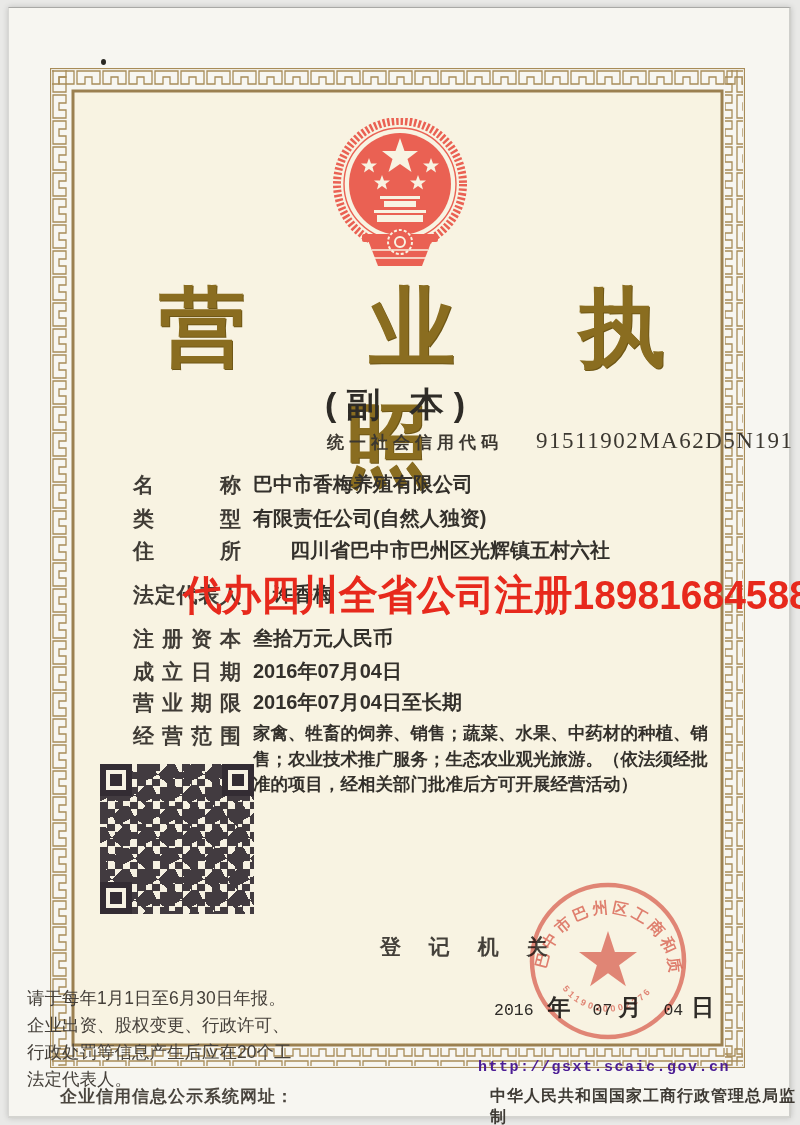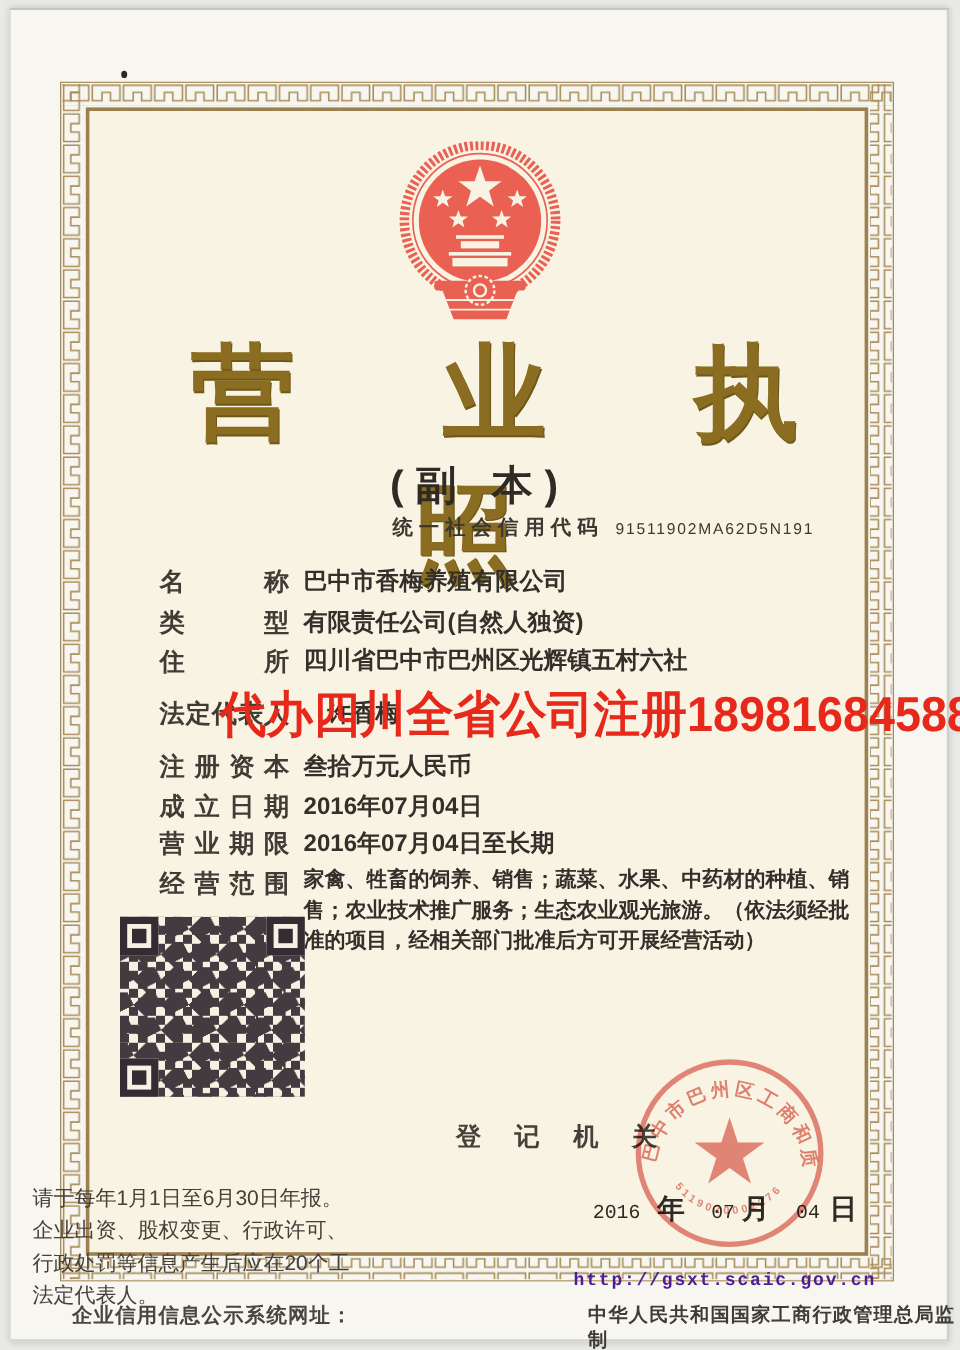--- a/index.html
+++ b/index.html
@@ -24,24 +24,24 @@
     font-size:86px;font-weight:900;color:#8a6d20;
     letter-spacing:50px;text-indent:50px;
     text-shadow:1px 1px 0 #6f5716;
   }
   .subtitle{
     left:0;top:382px;width:800px;text-align:center;
     font-size:34px;font-weight:700;color:#2e2b26;letter-spacing:10px;
   }
   .credit{left:327px;top:428px;display:flex;align-items:baseline;}
   .credit-label{font-size:17px;font-weight:700;color:#3c3831;letter-spacing:5px;margin-right:10px;}
-  .credit-code{font-size:13px;font-family:Liberation Sans, sans-serif;color:#3c3831;letter-spacing:1.5px;}
+  .credit-code{font-size:23px;font-family:Liberation Serif, serif;color:#3c3831;letter-spacing:1.5px;margin-left:23px;}
   .fields{left:133px;top:468px;width:592px;}
   .frow{display:flex;align-items:flex-start;}
-  .r1{height:34px;padding-top:3px;} .r2{height:30px;} .r3{height:36px;padding-top:2px;}
+  .r1{height:34px;padding-top:3px;} .r2{height:30px;} .r3{height:36px;padding-top:2px;gap:37px;}
   .r4{height:42px;padding-top:8px;gap:20px;} .r5{height:33px;padding-top:2px;} .r6{height:31px;} .r7{height:31px;}
   .r8{padding-top:2px;}
   .f-label{
     width:108px;flex:none;font-size:21px;font-weight:700;color:#3f3b35;
     text-align:justify;text-align-last:justify;
   }
   .f-value{flex:1;margin-left:12px;font-size:20px;font-weight:600;color:#33302b;}
   .r8 .f-value{font-size:17.5px;line-height:25.5px;font-family:Liberation Mono, monospace;}
   .watermark{
     left:183px;top:568px;width:600px;

